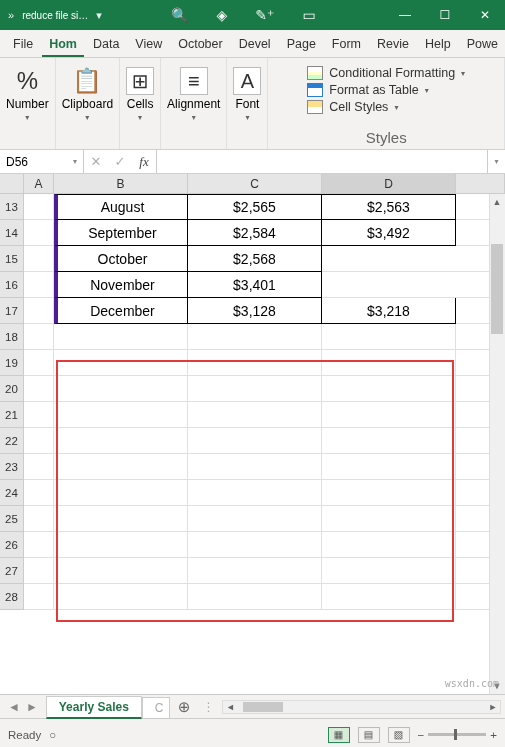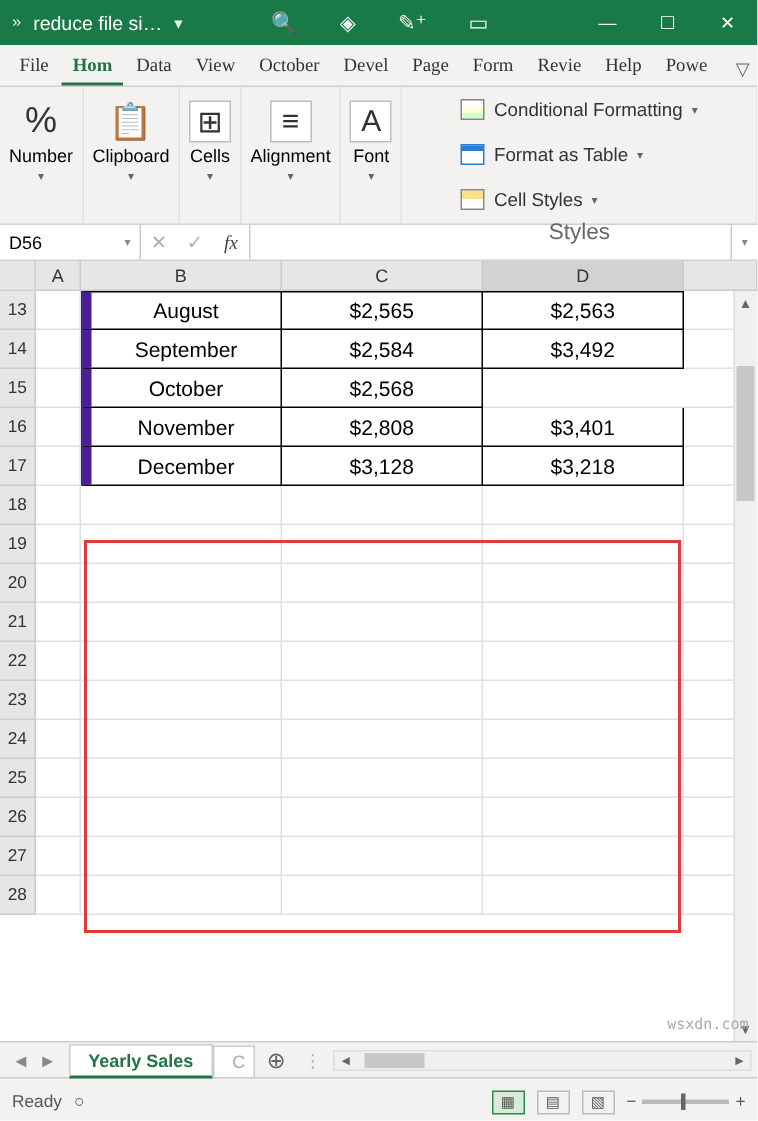--- a/index.html
+++ b/index.html
@@ -2,51 +2,51 @@
 <html><head>
 <meta charset="utf-8">
 <style>
 * { box-sizing: border-box; margin: 0; padding: 0; font-family: "Segoe UI", sans-serif; }
 body { width: 505px; height: 747px; background: #fff; overflow: hidden; position: relative; font-size: 12px; }
 
 
 .titlebar { height: 30px; background: #1a7a47; display: flex; align-items: center; color: #fff; }
 .titlebar .left { display: flex; align-items: center; gap: 8px; padding-left: 8px; }
 .titlebar .chev { font-size: 11px; opacity: .9; }
-.titlebar .fname { font-size: 13px; max-width: 90px; overflow: hidden; white-space: nowrap; text-overflow: ellipsis; }
+.titlebar .fname { font-size: 10px; max-width: 90px; overflow: hidden; white-space: nowrap; text-overflow: ellipsis; }
 .titlebar .center { flex: 1; display: flex; justify-content: center; gap: 28px; font-size: 14px; }
 .titlebar .center span { opacity: .95; }
 .titlebar .right { display: flex; }
 .titlebar .winbtn { width: 40px; height: 30px; display: flex; align-items: center; justify-content: center; font-size: 12px; }
 
 
 .tabs { height: 28px; background: #f3f2f1; display: flex; align-items: flex-end; border-bottom: 1px solid #d0d0d0; padding-left: 6px; gap: 2px; }
-.tab { padding: 5px 7px 4px; font-size: 12.5px; color: #333; border-bottom: 2px solid transparent; font-family: Liberation Serif, serif; }
+.tab { padding: 5px 7px 4px; font-size: 12.5px; color: #333; border-bottom: 2px solid transparent; }
 .tab.active { border-bottom: 2px solid #217346; color: #217346; font-weight: 600; }
 .tabs .collapse { margin-left: auto; padding: 4px 10px; color: #666; }
 
 
 .ribbon { height: 92px; background: #f3f2f1; display: flex; border-bottom: 1px solid #d0d0d0; }
 .group { border-right: 1px solid #e0e0e0; padding: 4px 6px 0; display: flex; flex-direction: column; align-items: center; justify-content: space-between; }
 .group .top { flex: 1; display: flex; flex-direction: column; align-items: center; justify-content: center; gap: 2px; }
 .group .icon-big { width: 28px; height: 28px; display: flex; align-items: center; justify-content: center; font-size: 20px; color: #333; border: 1px solid #bbb; background: #fff; }
 .group .icon-big.noborder { border: none; background: transparent; font-size: 24px; }
 .group .label { font-size: 15px; color: #666; padding: 2px 0 3px; }
 .group .drop { font-size: 8px; color: #666; }
 .styles-group { flex: 1; }
-.styles-items { display: flex; flex-direction: column; gap: 16px; padding: 4px 2px; }
+.styles-items { display: flex; flex-direction: column; gap: 3px; padding: 4px 2px; }
 .style-item { display: flex; align-items: center; gap: 6px; font-size: 12.5px; color: #333; }
 .mini-icon { width: 16px; height: 14px; display: inline-flex; align-items: center; justify-content: center; }
 .mi-cond { background: linear-gradient(#fff 40%, #ffc 40% 70%, #cfc 70%); border: 1px solid #888; }
 .mi-table { background: #fff; border: 1px solid #2b7cd3; background-image: linear-gradient(#2b7cd3 30%, transparent 30%); }
 .mi-cell { background: #fff; border: 1px solid #888; background-image: linear-gradient(#ffe08a 50%, transparent 50%); }
 
 
 .fbar { height: 24px; display: flex; align-items: stretch; border-bottom: 1px solid #d0d0d0; background: #fff; }
-.namebox { width: 94px; border-right: 1px solid #ccc; display: flex; align-items: center; padding: 0 6px; font-size: 12px; justify-content: space-between; }
+.namebox { width: 84px; border-right: 1px solid #ccc; display: flex; align-items: center; padding: 0 6px; font-size: 12px; justify-content: space-between; }
 .namebox .dd { font-size: 8px; color: #888; }
 .fx-btns { display: flex; align-items: center; border-right: 1px solid #ccc; }
 .fx-btn { width: 24px; display: flex; align-items: center; justify-content: center; color: #b0b0b0; font-size: 13px; }
 .fx-btn.fx { color: #444; font-style: italic; font-family: "Times New Roman", serif; }
 .formula-input { flex: 1; padding: 0 4px; font-size: 12px; display: flex; align-items: center; }
 .fbar .dd-end { width: 18px; display: flex; align-items: center; justify-content: center; border-left: 1px solid #ccc; color: #888; font-size: 8px; }
 
 
 .colhdr { height: 20px; display: flex; background: #e6e6e6; border-bottom: 1px solid #ccc; }
 .rowgutter-h { width: 24px; border-right: 1px solid #ccc; background: #e6e6e6; }
@@ -64,21 +64,21 @@
 .row { display: flex; height: 26px; }
 .rh { width: 24px; background: #e6e6e6; border-right: 1px solid #ccc; border-bottom: 1px solid #ccc; display: flex; align-items: center; justify-content: center; font-size: 11.5px; color: #333; }
 .cell { border-right: 1px solid #e0e0e0; border-bottom: 1px solid #e0e0e0; display: flex; align-items: center; justify-content: center; font-size: 14px; }
 .cA { width: 30px; }
 .cB { width: 134px; }
 .cC { width: 134px; }
 .cD { width: 134px; }
 .cE { flex: 1; }
 .row.data .cB, .row.data .cC, .row.data .cD { border-right: 1px solid #000; border-bottom: 1px solid #000; }
 .row.data.first .cB, .row.data.first .cC, .row.data.first .cD { border-top: 1px solid #000; }
-.row.data .cB { border-left: 7px solid #4c1d95; text-align: center; }
+.row.data .cB { border-left: 4px solid #4c1d95; text-align: center; }
 
 .redbox { position: absolute; left: 56px; top: 166px; width: 398px; height: 262px; border: 2.5px solid #e03a3a; pointer-events: none; }
 
 .vscroll { position: absolute; right: 0; top: 0; width: 16px; height: 100%; background: #f0f0f0; border-left: 1px solid #ddd; }
 .vscroll .thumb { position: absolute; right: 2px; top: 50px; width: 12px; height: 90px; background: #c8c8c8; }
 .vscroll .arrow { position: absolute; right: 0; width: 16px; height: 16px; display: flex; align-items: center; justify-content: center; font-size: 9px; color: #666; }
 .vscroll .arrow.up { top: 0; }
 .vscroll .arrow.down { bottom: 0; }
 
 
@@ -249,21 +249,20 @@
         <div class="rh">15</div>
         <div class="cell cA"></div>
         <div class="cell cB">October</div>
         <div class="cell cD">$2,568</div>
         <div class="cell cE"></div>
       </div>
       <div class="row data">
         <div class="rh">16</div>
         <div class="cell cA"></div>
         <div class="cell cB">November</div>
-        <div class="cell cC">$2,808</div>
         <div class="cell cD">$3,401</div>
         <div class="cell cE"></div>
       </div>
       <div class="row data">
         <div class="rh">17</div>
         <div class="cell cA"></div>
         <div class="cell cB">December</div>
         <div class="cell cC">$3,128</div>
         <div class="cell cD">$3,218</div>
         <div class="cell cE"></div>

